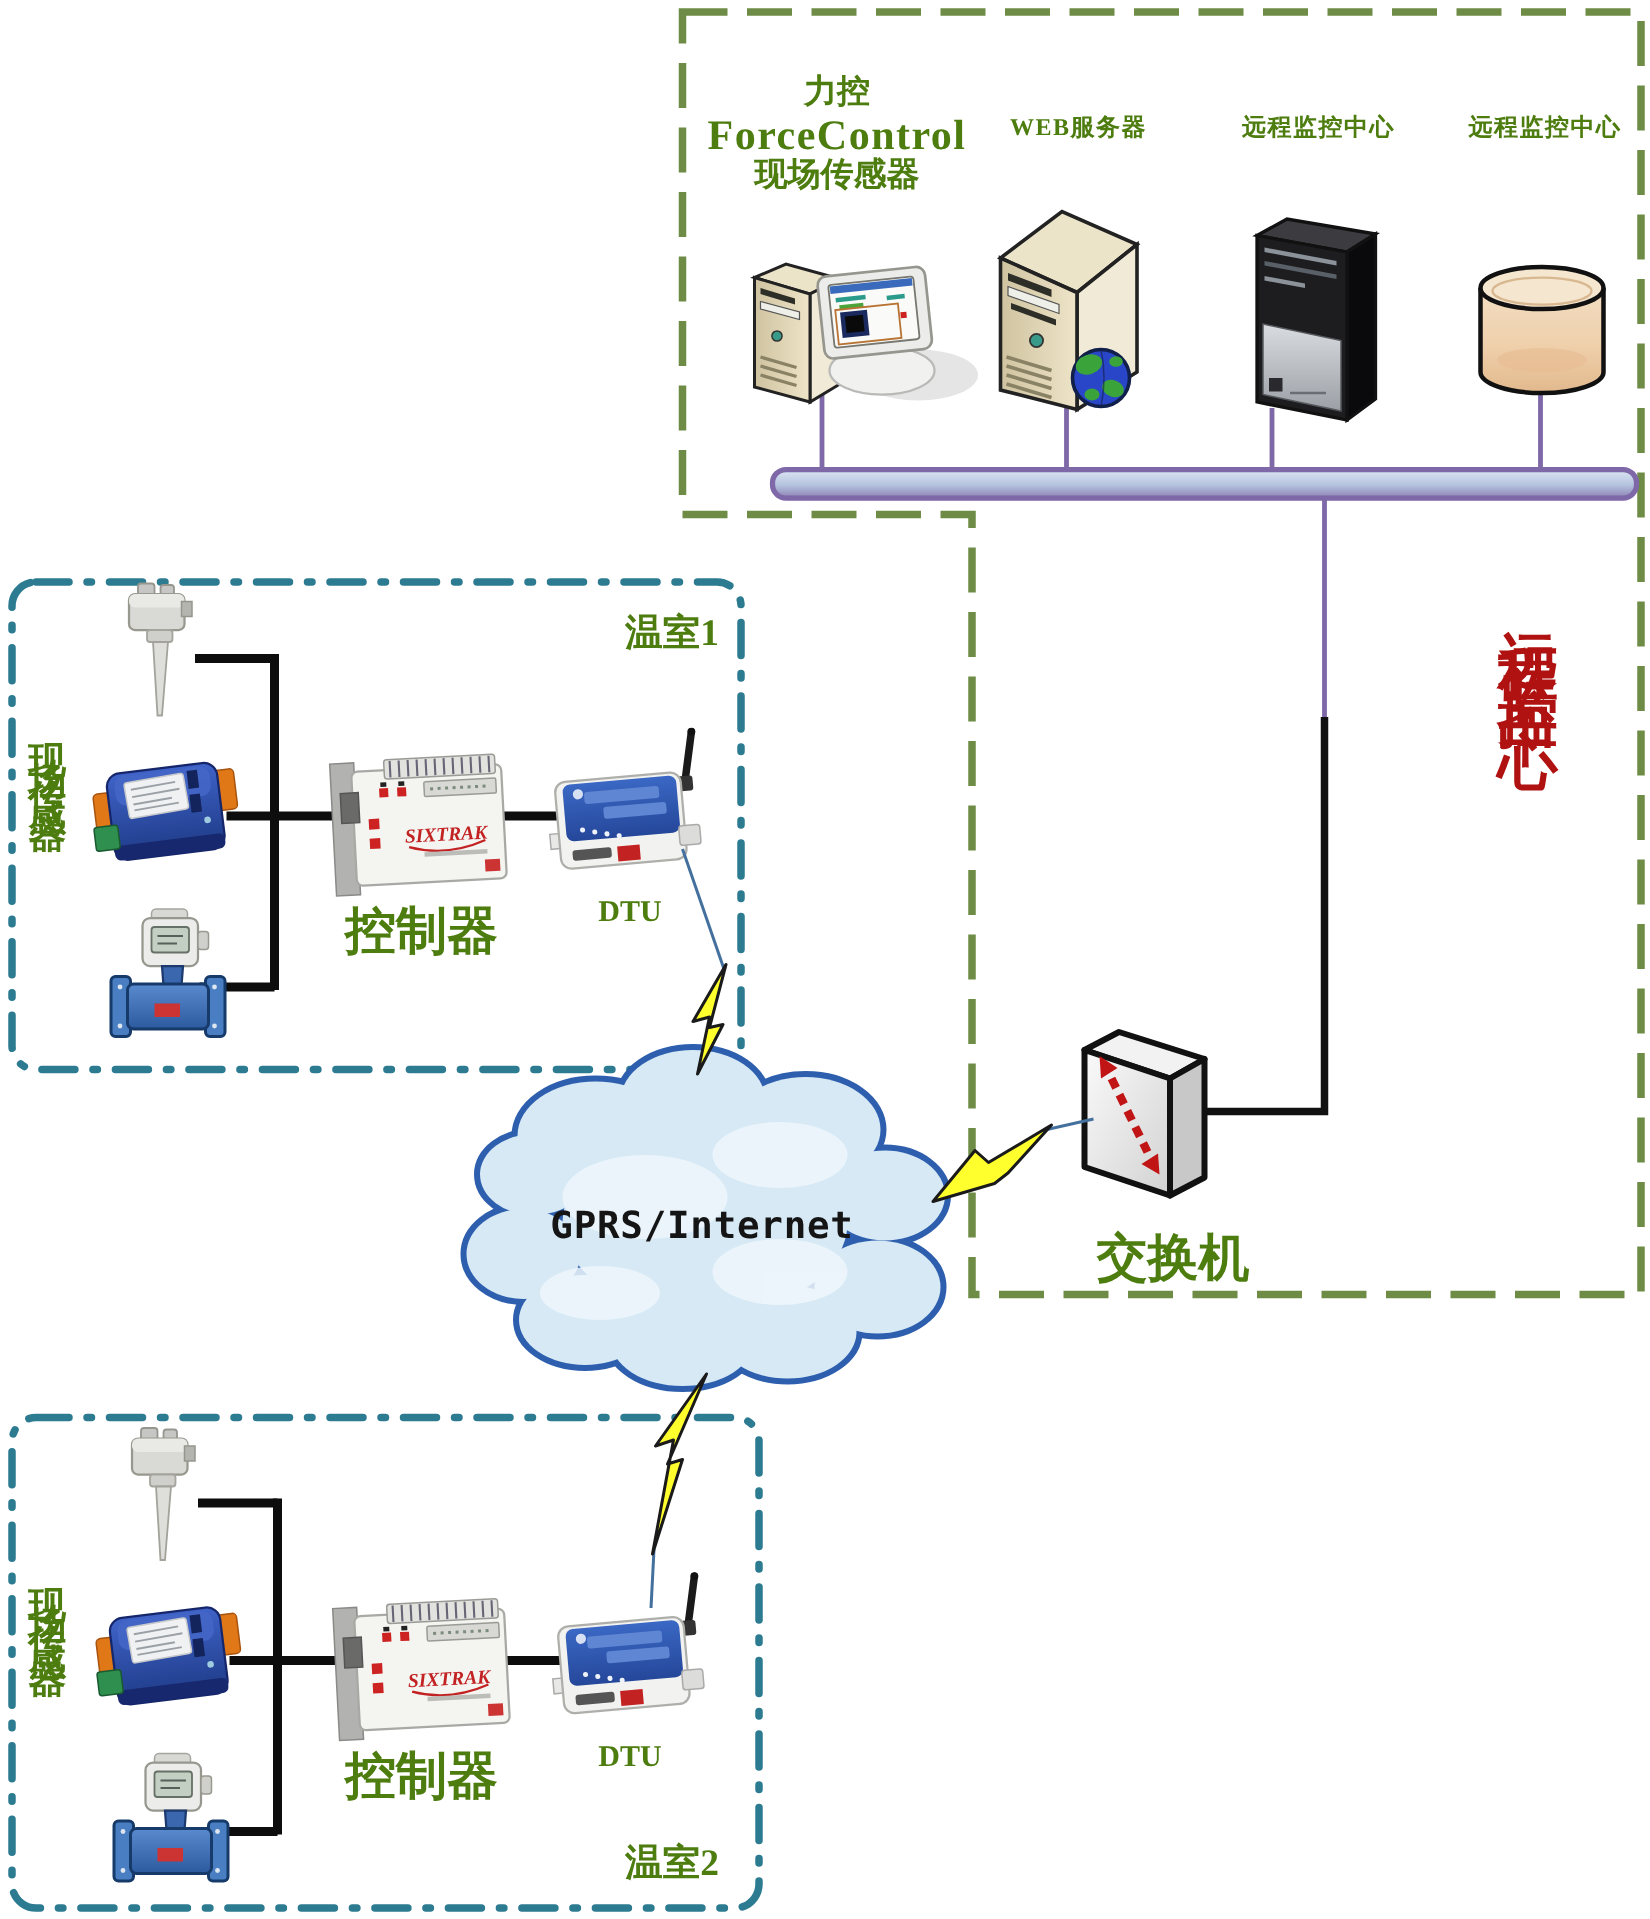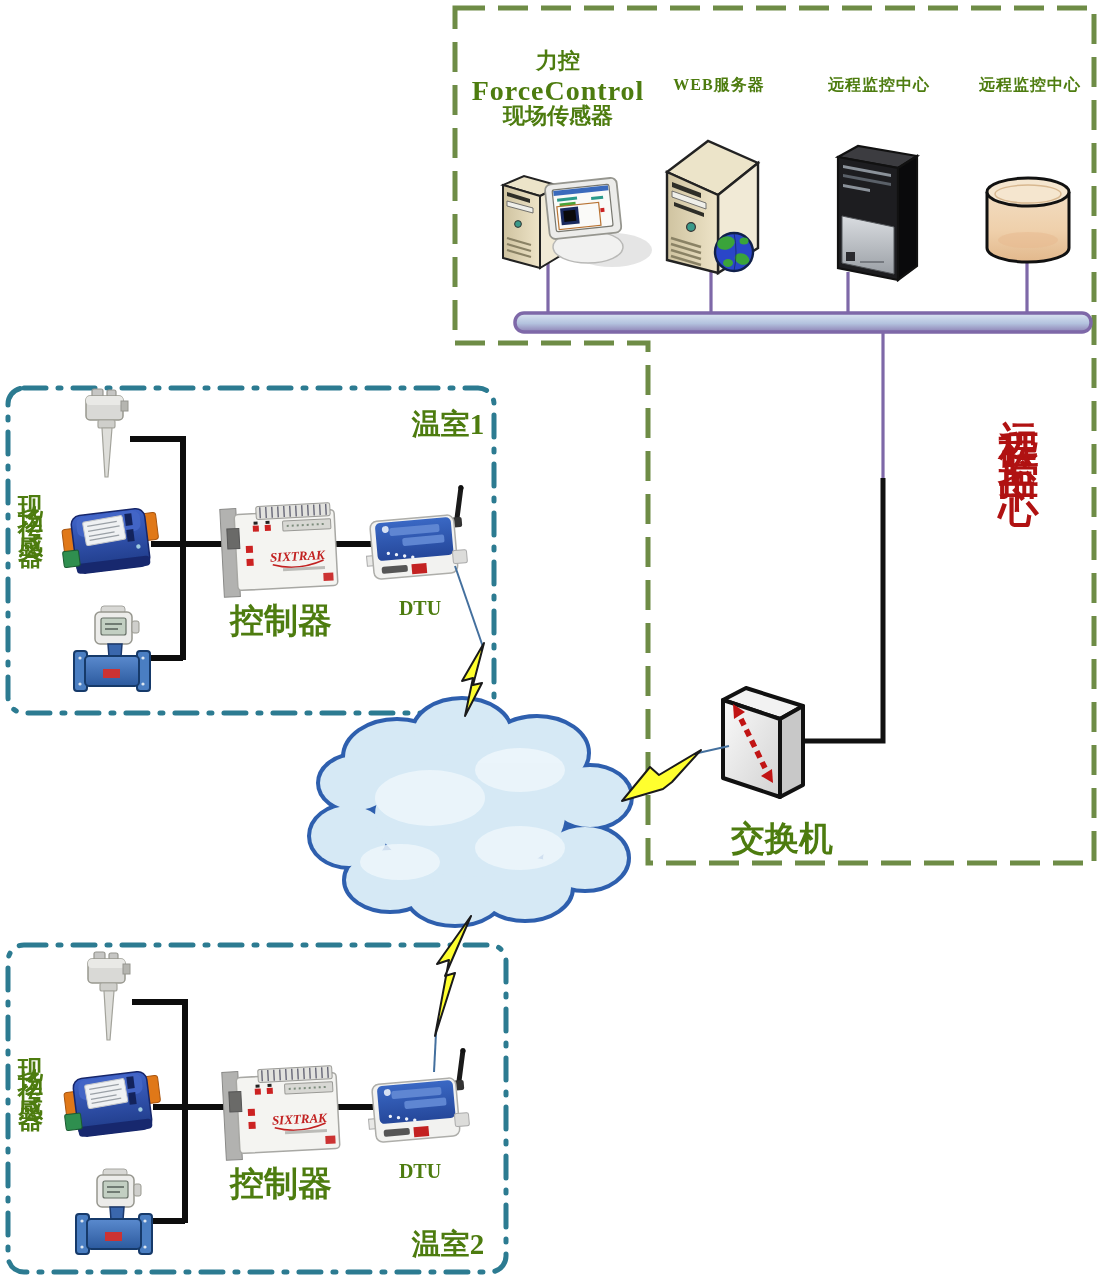--- a/index.html
+++ b/index.html
@@ -5,21 +5,21 @@
   html,body{margin:0;padding:0;background:#ffffff;}
   .stage{position:relative;width:1100px;height:1279px;background:#ffffff;overflow:hidden;
          font-family:"Liberation Serif", serif;}
   .stage svg{position:absolute;left:0;top:0;}
   .lbl{position:absolute;color:#4d7c0f;white-space:nowrap;font-weight:600;}
   .center{transform:translateX(-50%);}
   .vlbl{writing-mode:vertical-rl;text-orientation:upright;}
   .fc-line{font-size:22px;}
   .fc-en{font-size:28px;letter-spacing:1px;}
   .srv{font-size:16px;letter-spacing:1px;}
-  .gh-title{font-size:29px;}
+  .gh-title{font-size:25px;}
   .dev{font-size:34px;text-align:right;}
   .dtu{font-size:20px;font-weight:700;}
   .sensors{font-size:25px;letter-spacing:12px;}
   .red-title{font-size:40px;letter-spacing:13px;color:var(--title_red,#b01212);font-weight:600;}
   .cloud-lbl{font-family:"DejaVu Sans Mono",monospace;font-weight:700;font-size:25px;color:#151515;letter-spacing:0.5px;}
 </style>
 </head>
 <body>
 
 <div class="stage">
@@ -296,20 +296,21 @@
 <div class="lbl center fc-line" style="left:558px;top:46px;">力控</div>
 <div class="lbl center fc-en" style="left:558px;top:75px;">ForceControl</div>
 <div class="lbl center fc-line" style="left:558px;top:101px;">现场传感器</div>
 <div class="lbl center srv" style="left:719px;top:75px;">WEB服务器</div>
 <div class="lbl center srv" style="left:879px;top:75px;">远程监控中心</div>
 <div class="lbl center srv" style="left:1030px;top:75px;">远程监控中心</div>
 
 <div class="lbl vlbl red-title" style="left:991px;top:388px;">远程监控中心</div>
 
 <div class="lbl center dev" style="left:782px;top:816px;">交换机</div>
+<div class="lbl center cloud-lbl" style="left:468px;top:802px;">GPRS/Internet</div>
 
 <div class="lbl center gh-title" style="left:448px;top:405px;">温室1</div>
 <div class="lbl vlbl sensors" style="left:14px;top:476px;">现场传感器</div>
 <div class="lbl center dev" style="left:281px;top:598px;">控制器</div>
 <div class="lbl center dtu" style="left:420px;top:597px;">DTU</div>
 
 <div class="lbl center gh-title" style="left:448px;top:1225px;">温室2</div>
 <div class="lbl vlbl sensors" style="left:14px;top:1039px;">现场传感器</div>
 <div class="lbl center dev" style="left:281px;top:1161px;">控制器</div>
 <div class="lbl center dtu" style="left:420px;top:1160px;">DTU</div>

